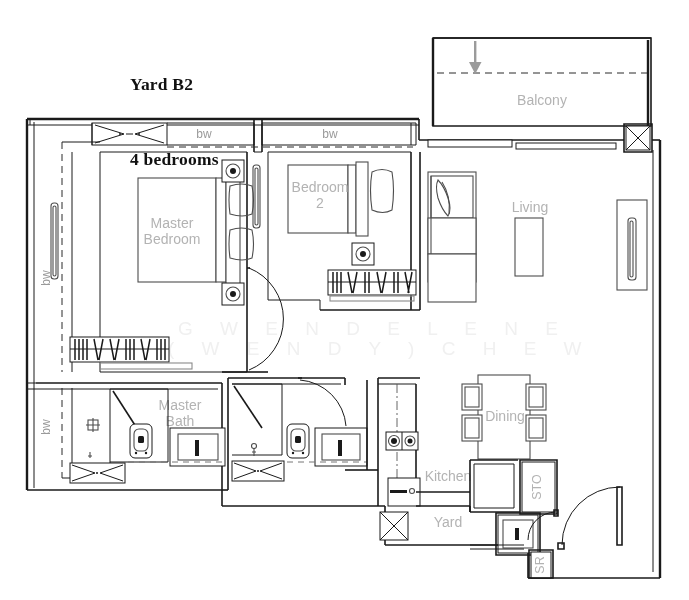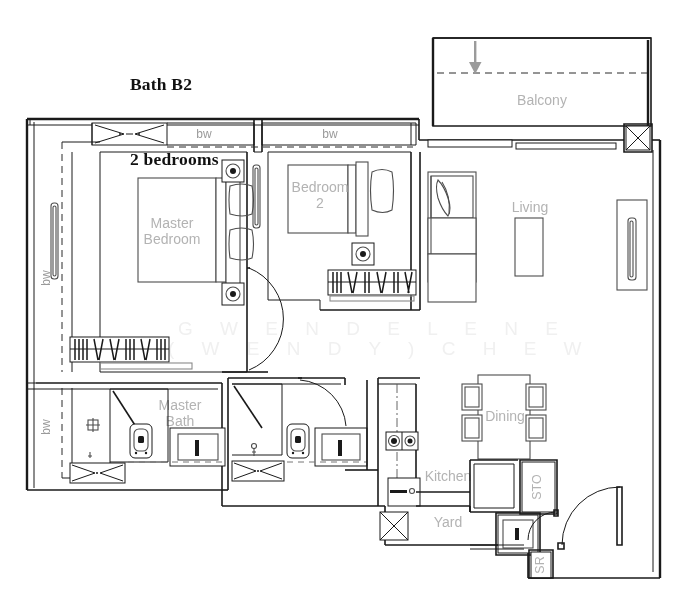--- a/index.html
+++ b/index.html
@@ -81,22 +81,22 @@
   .dash-c  { fill: none; stroke: #555555; stroke-width: .9; stroke-dasharray: 9 3 2 3; }
   .arrowg  { fill: #9b9b9b; stroke: none; }
   .blk     { fill: #1a1a1a; stroke: none; }
 </style>
 </head>
 <body>
 
 <div id="plan-root">
 
   <div class="title-block">
-    <div>Bath B2</div>
-    <div>2 bedrooms</div>
+    <div>Yard B2</div>
+    <div>4 bedrooms</div>
   </div>
 
   <svg id="floorplan" viewBox="0 0 689 600" xmlns="http://www.w3.org/2000/svg">
 
     <g>
       <text class="wm" x="178" y="330">G W E N D E L E N E</text>
       <text class="wm" x="168" y="350">( W E N D Y )    C H E W</text>
     </g>
 
     <g>

